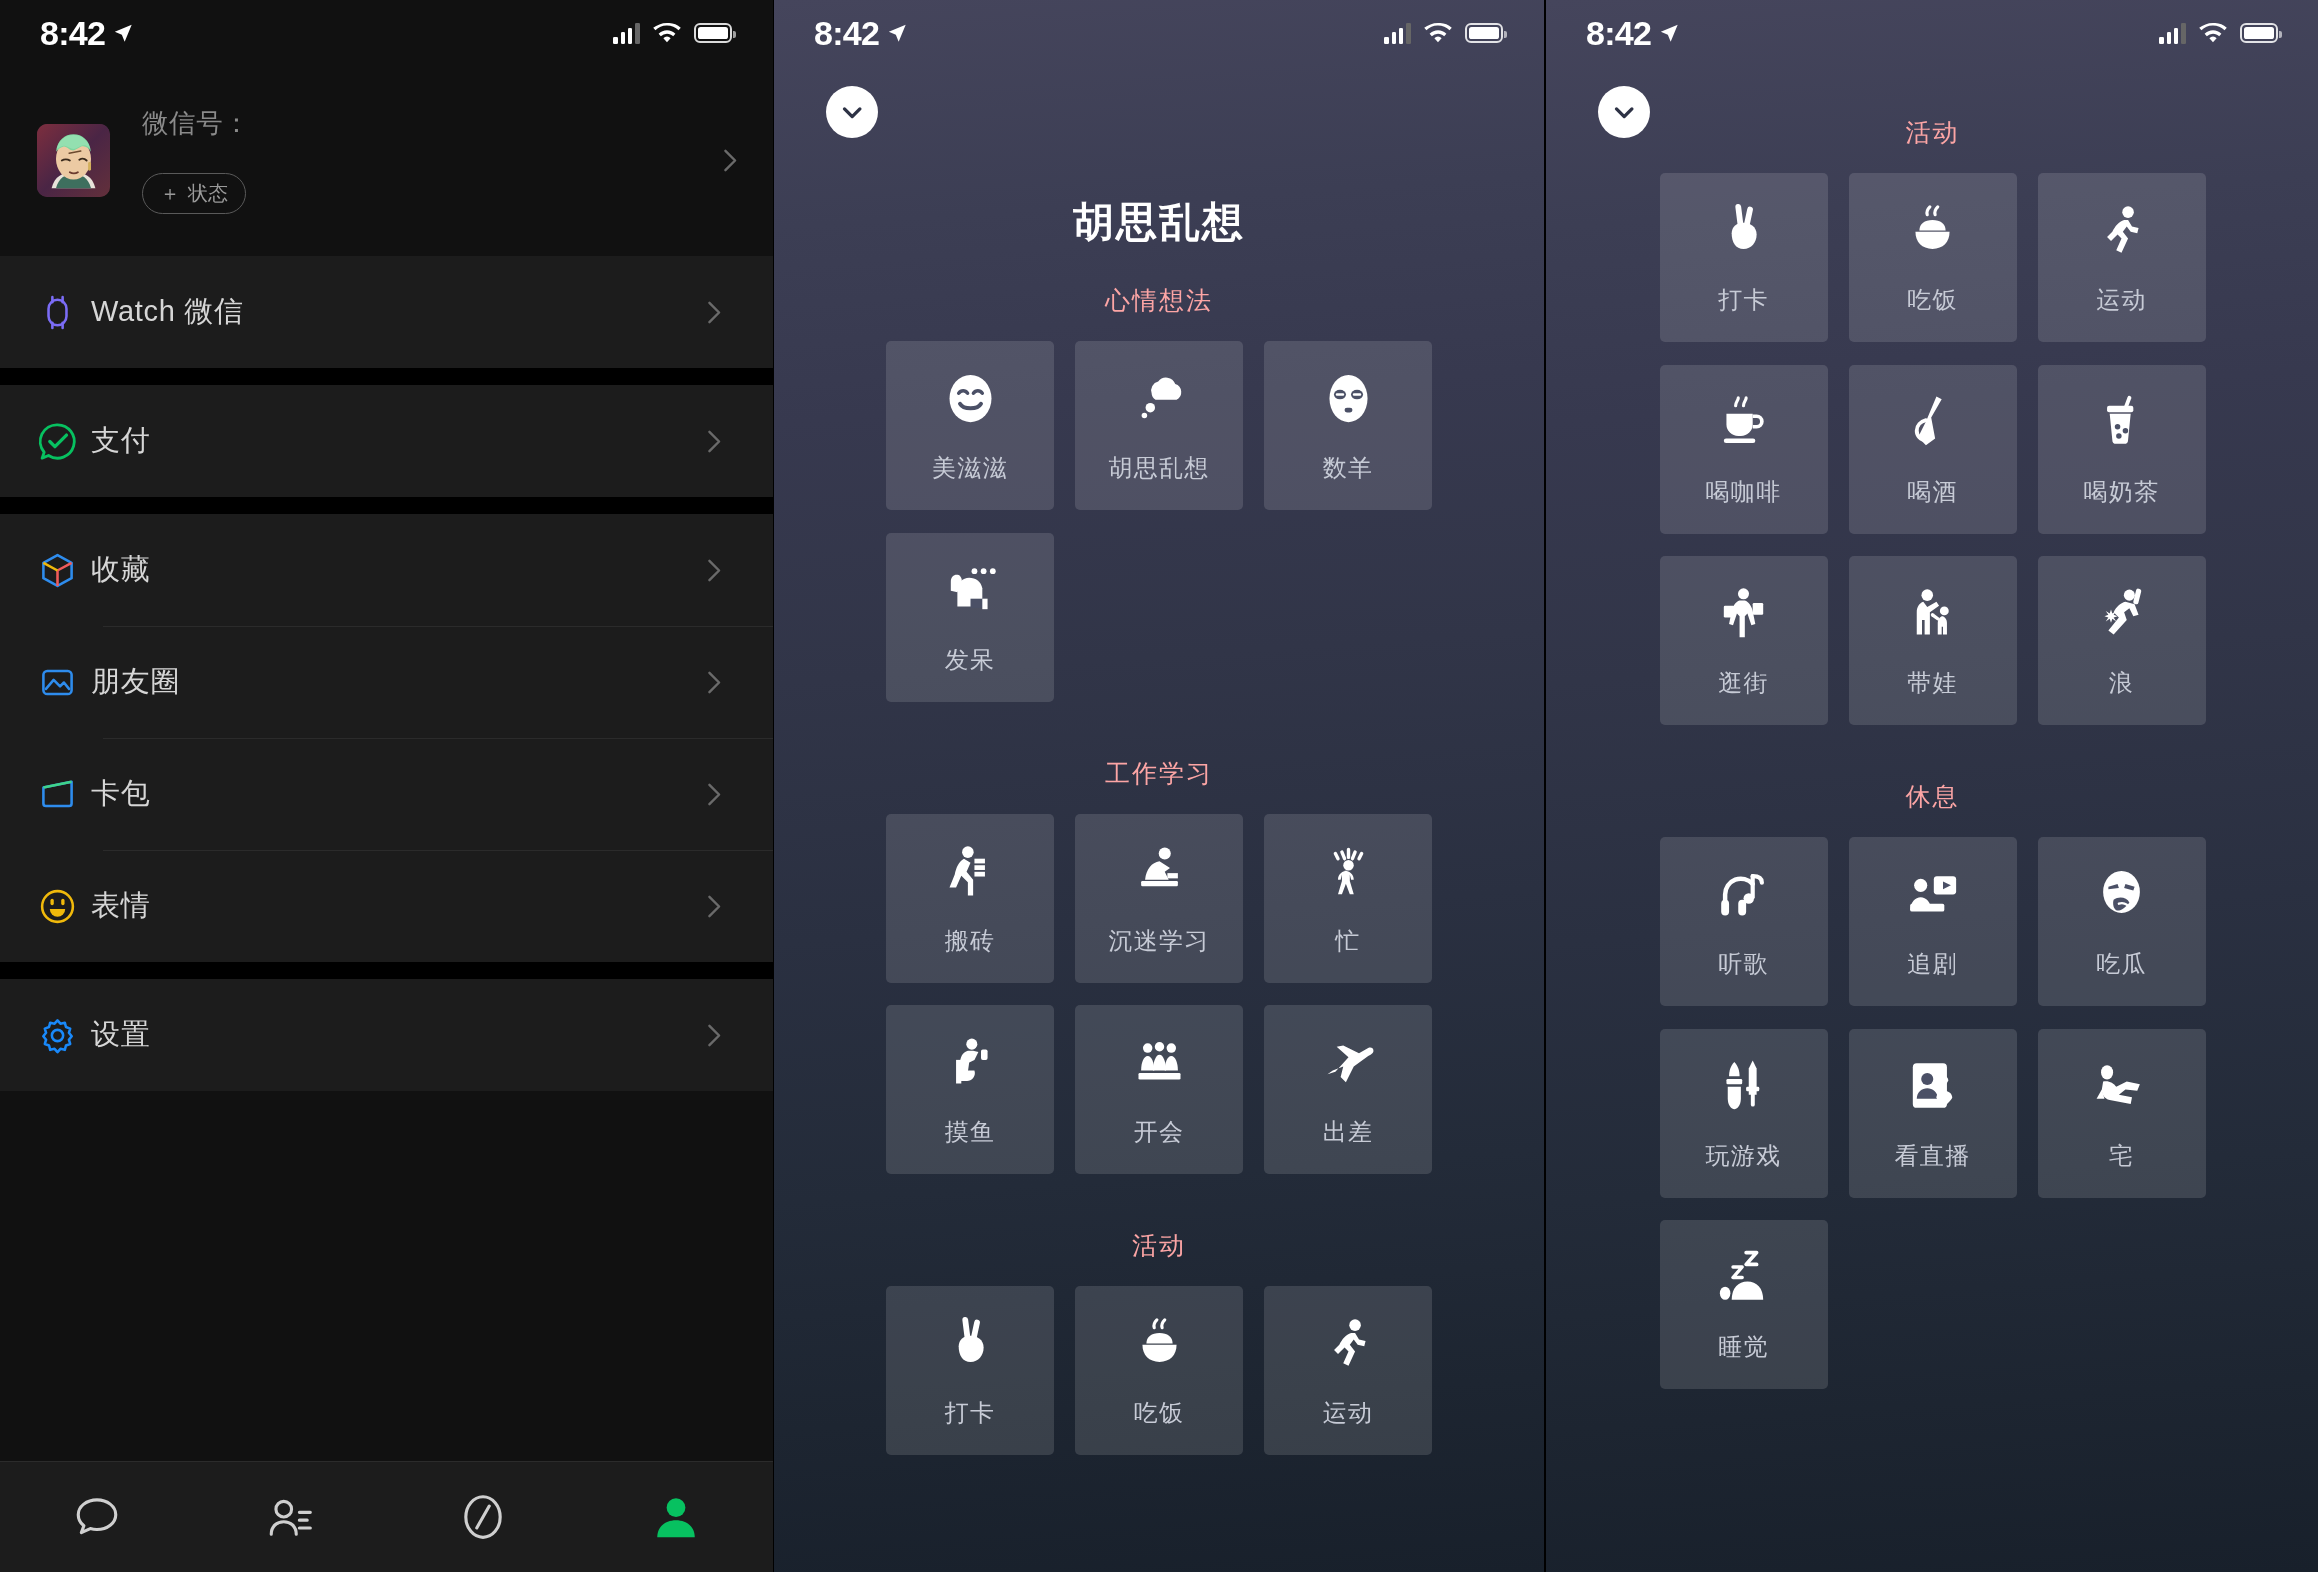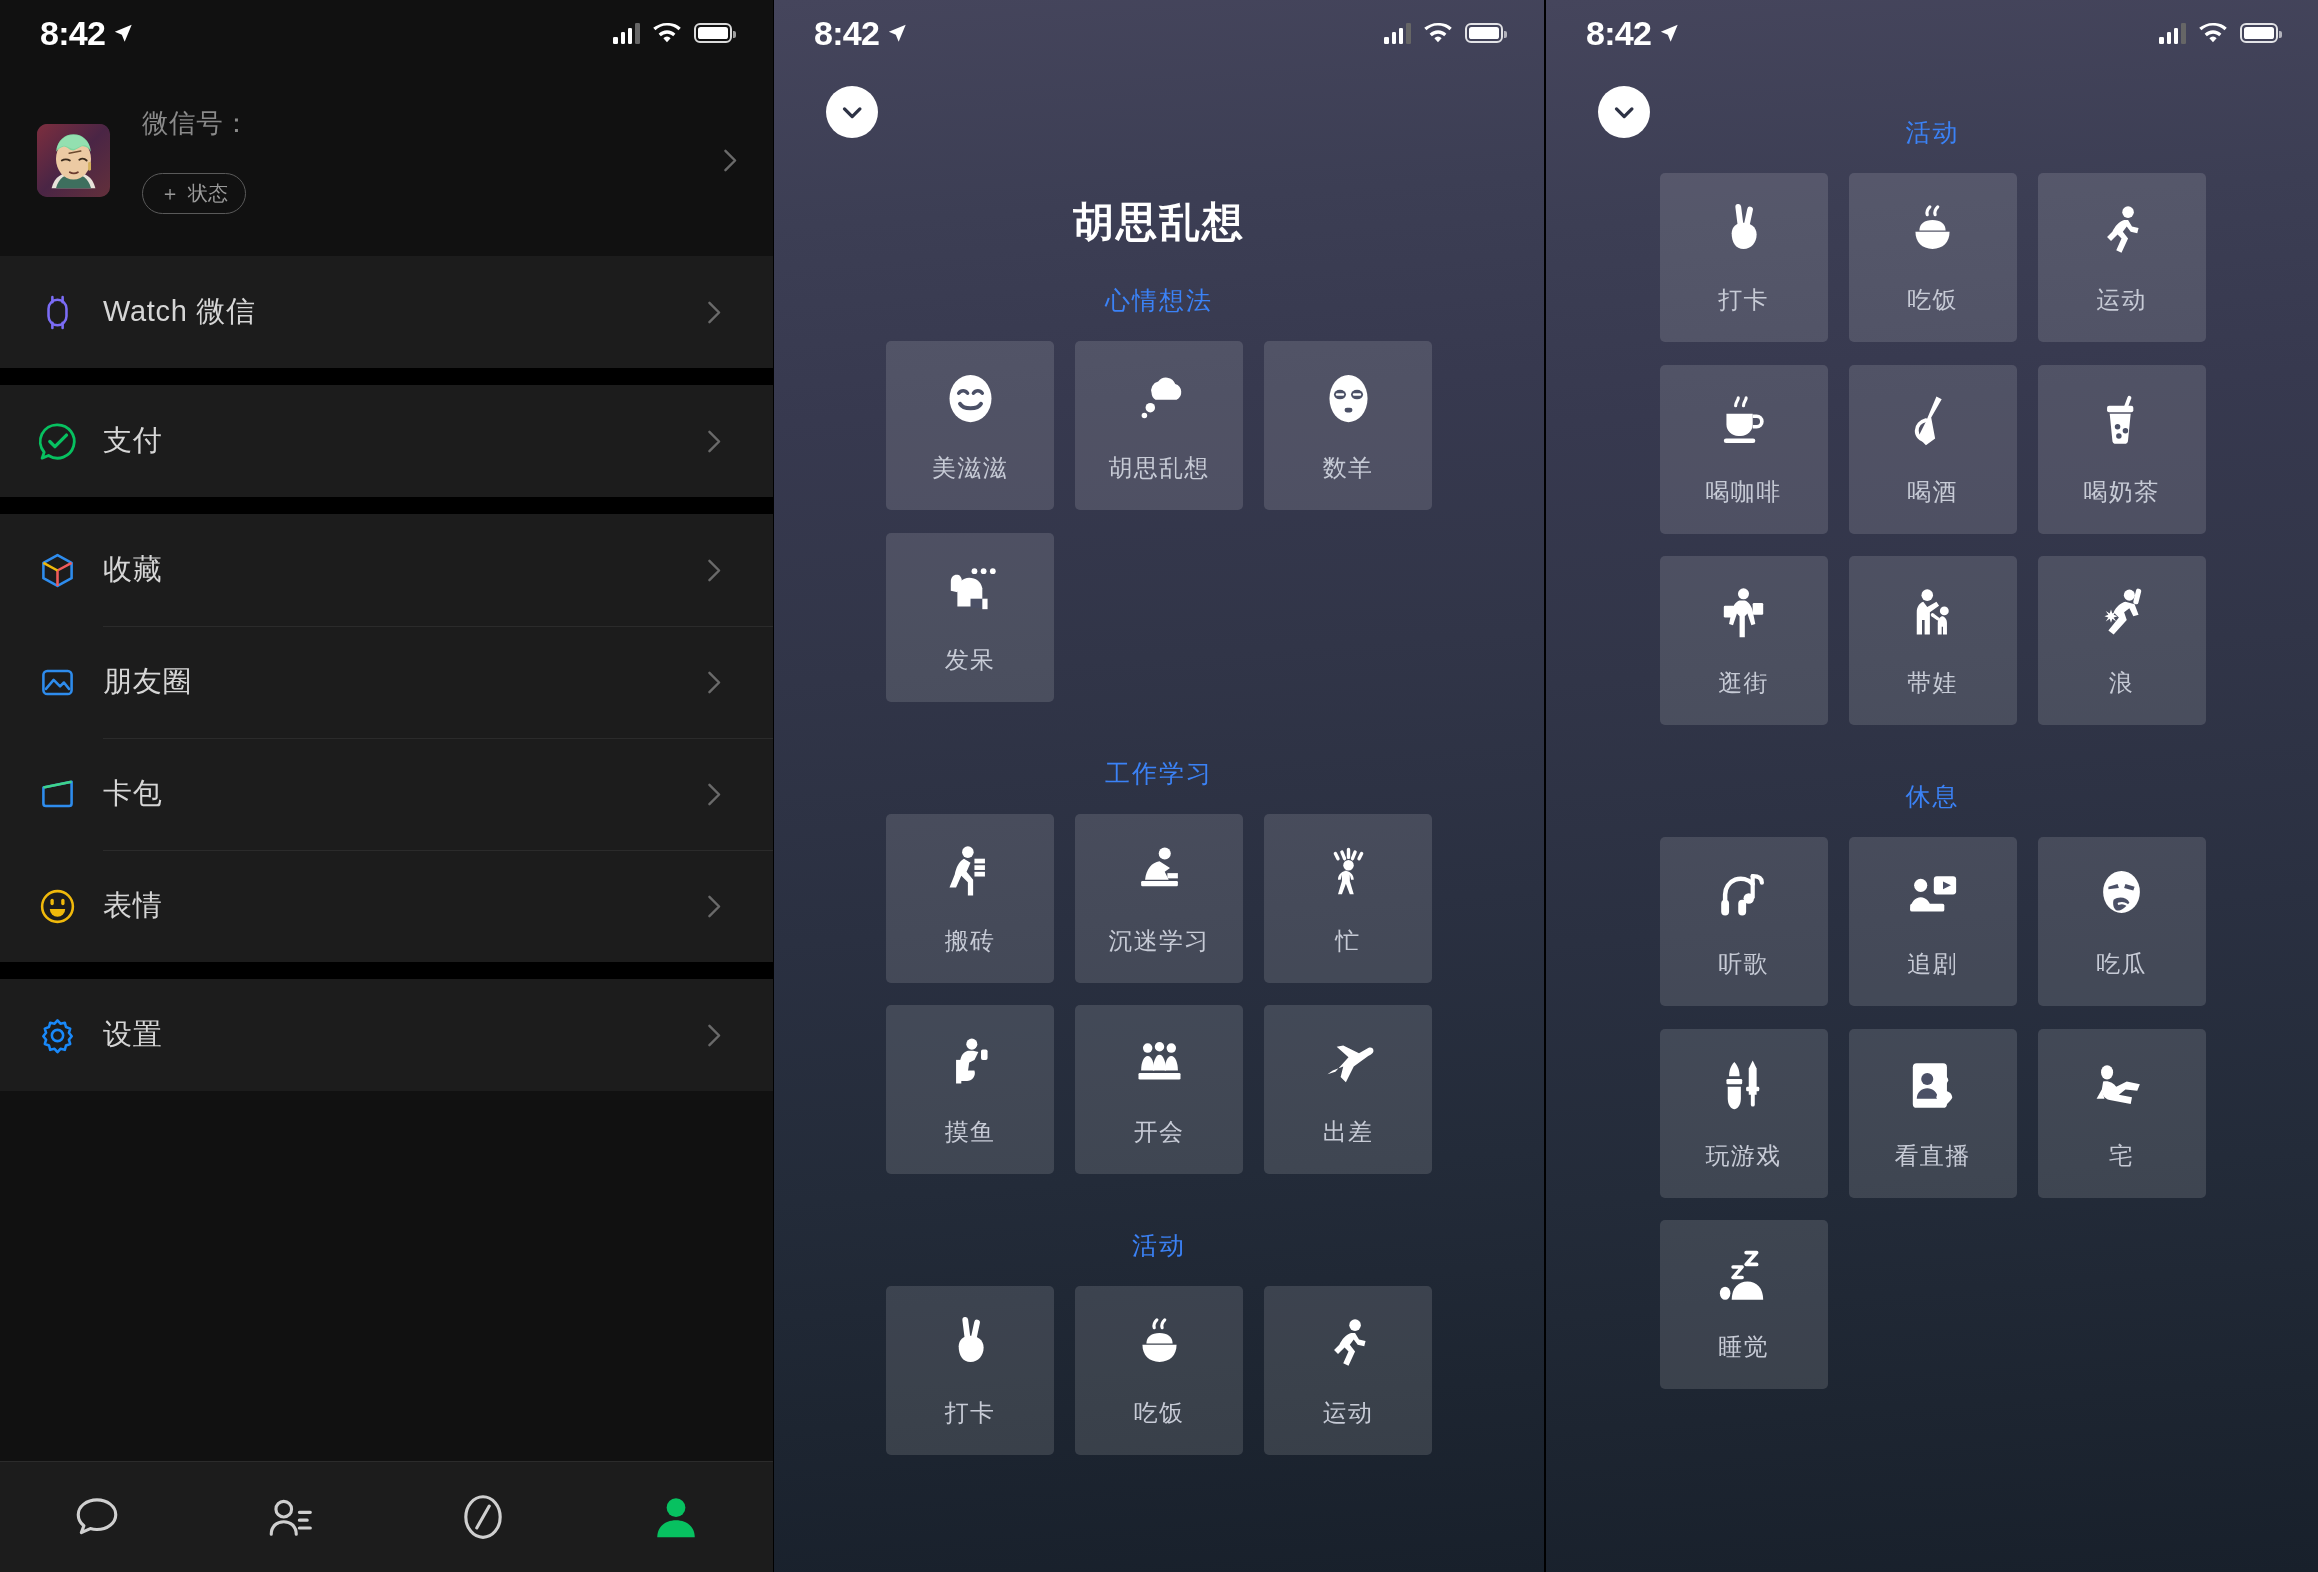--- a/index.html
+++ b/index.html
@@ -35,42 +35,42 @@
             background:linear-gradient(160deg,#5b2b3e 0%,#3e2340 45%,#5a2c35 100%); position:relative; }
   .avatar svg { display:block; width:100%; height:100%; }
   .profile-mid { flex:1; display:flex; flex-direction:column; gap:32px; }
   .wxid { font-size:26.4px; color:#8a8a8a; letter-spacing:0.7px; }
   .status-chip { align-self:flex-start; border:1.3px solid #5a5a5a; border-radius:660px;
                  padding:6px 17px; font-size:20px; color:#9a9a9a; display:flex; align-items:center; gap:8px; }
   .chev { width:14.5px; height:25px; flex:none; }
 
   .menu-group { background:#1c1c1c; }
   .gap { height:17px; background:#000; }
-  .menu-item { display:flex; align-items:center; height:112px; padding:0 52px 0 37px; gap:25px;
+  .menu-item { display:flex; align-items:center; height:112px; padding:0 52px 0 37px; gap:13px;
                position:relative; }
   .menu-item + .menu-item::before { content:""; position:absolute; left:103px; right:0; top:0;
                height:1.3px; background:#2b2b2b; }
   .mi-icon { width:41px; height:41px; flex:none; }
   .mi-label { flex:1; font-size:29px; color:#d6d6d6; letter-spacing:0.7px; }
 
   .tabbar { position:absolute; bottom:0; left:0; width:773px; height:111px; background:#1c1c1c;
             border-top:1.3px solid #2b2b2b; display:flex; align-items:center; }
   .tab { flex:1; display:flex; align-items:center; justify-content:center; }
   .tab svg { width:50px; height:50px; }
 
   
   .statusbg { position:absolute; inset:0;
      background:linear-gradient(176deg,#45455c 0%,#3c3e54 14%,#37394f 26%,#313548 42%,
                 #2a3041 58%,#232b39 74%,#1d2531 88%,#18202b 100%); }
   .stat-content { position:relative; height:100%; }
   .collapse-btn { position:absolute; left:52px; top:86px; width:52px; height:52px; border-radius:50%;
                   background:#fff; display:flex; align-items:center; justify-content:center; }
   .collapse-btn svg { width:26.4px; height:26.4px; }
   .page-title { text-align:center; font-size:41px; color:#fff; font-weight:700; letter-spacing:2px; }
-  .section-title { text-align:center; font-size:25px; color:#3b82f6; font-weight:500; letter-spacing:2px; }
+  .section-title { text-align:center; font-size:25px; color:#fca5a5; font-weight:500; letter-spacing:2px; }
 
   .grid { display:grid; grid-template-columns:repeat(3,168px); justify-content:center;
           column-gap:21px; row-gap:22.5px; }
   .card { height:169px; border-radius:5px; background:rgba(255,255,255,.13);
           display:flex; flex-direction:column; align-items:center; justify-content:center; gap:22.5px; }
   .card .ic { width:63px; height:63px; display:flex; align-items:center; justify-content:center; }
   .card .ic svg { width:63px; height:63px; }
   .card .cl { font-size:24px; color:#c7cbd6; letter-spacing:1.3px; }
 
   

